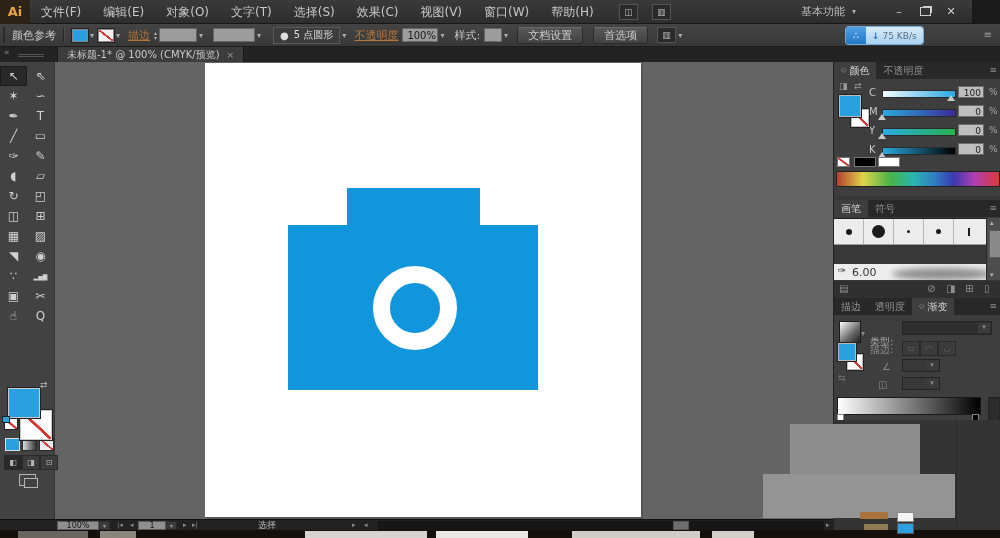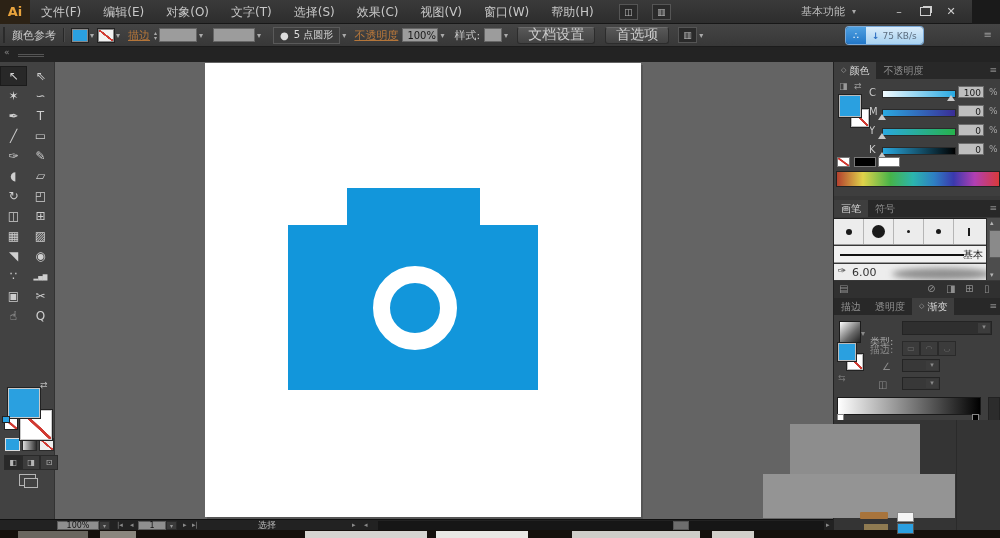--- a/index.html
+++ b/index.html
@@ -30,21 +30,21 @@
   .sw-none{background:linear-gradient(to top right,#f2f2f2 44%,#d03a32 45%,#d03a32 55%,#f2f2f2 56%);}
   .dd{font-size:8px;color:#aaa;margin:0 4px 0 2px;}
   .link{color:#b5763a;text-decoration:underline;margin:0 4px;}
   .stepper{display:flex;flex-direction:column;font-size:6px;color:#aaa;line-height:5px;margin-right:2px;}
   .boxlight{background:#9c9c9c;border:1px solid #666;height:14px;box-sizing:border-box;
     display:flex;align-items:center;color:#191919;font-size:10px;padding:0 4px;}
   .brushbox{background:#3c3c3c;border:1px solid #5a5a5a;height:15px;display:flex;align-items:center;
     gap:5px;color:#ddd;font-size:10px;padding:0 6px;}
   .cbtn{background:linear-gradient(#585858,#424242);border:1px solid #2c2c2c;border-top-color:#6a6a6a;
     border-radius:3px;height:15px;display:flex;align-items:center;padding:0 10px;color:#ccc;
-    font-size:14px;margin:0 5px;}
+    font-size:11px;margin:0 5px;}
   .badge{position:absolute;left:846px;top:3px;height:17px;display:flex;align-items:center;
     border-radius:3px;overflow:hidden;box-shadow:0 0 0 1px #7aa9d8;}
   .badge-ic{width:20px;height:17px;background:linear-gradient(#4fa0e0,#2277c8);color:#fff;
     font-size:10px;display:flex;align-items:center;justify-content:center;}
   .badge-tx{height:17px;background:linear-gradient(#d9ecfa,#a9d2f1);display:flex;align-items:center;
     padding:0 6px;font-size:9px;color:#5d6e80;gap:3px;}
   .badge-tx .arr{color:#2e6fc2;font-weight:bold;}
   .pmenu-right{position:absolute;right:8px;top:5px;color:#999;font-size:10px;}
   
   .tabbar{position:absolute;left:0;top:47px;width:1000px;height:15px;background:#232323;z-index:6;}
@@ -255,20 +255,24 @@
       <span class="arr">↓</span>
       <span>75 KB/s</span>
     </span>
   </span>
   <span class="pmenu-right">≡</span>
 </div>
 
 <div class="tabbar">
   <span class="collapse">«</span>
   <span class="tgrip"></span>
+  <span class="doctab">
+    <span>未标题-1* @ 100% (CMYK/预览)</span>
+    <span class="x">×</span>
+  </span>
 </div>
 
 <div class="toolbar">
   <div class="tools">
     <div class="tool sel">↖</div>
     <div class="tool">⇖</div>
     <div class="tool">✶</div>
     <div class="tool">∽</div>
     <div class="tool">✒</div>
     <div class="tool">T</div>
@@ -392,24 +396,20 @@
       </span>
     <span class="bcell" style="border-right:none">
         <span class="bdot" style="width:2px;height:8px;border-radius:0"></span>
       </span>
   </div>
   <div class="bsbar">
     <span class="ar" style="top:1px">▴</span>
     <span class="th"></span>
     <span class="ar" style="bottom:1px">▾</span>
   </div>
-  <div class="brow2">
-    <span class="ln"></span>
-    <span class="lb">基本</span>
-  </div>
   <div class="brow3">
     <span class="nib">✑</span>
     <span class="sz">6.00</span>
     <span class="smudge"></span>
   </div>
   <div class="bfoot">
     <span style="left:5px">▤</span>
     <span style="left:93px">⊘</span>
     <span style="left:112px">◨</span>
     <span style="left:131px">⊞</span>

